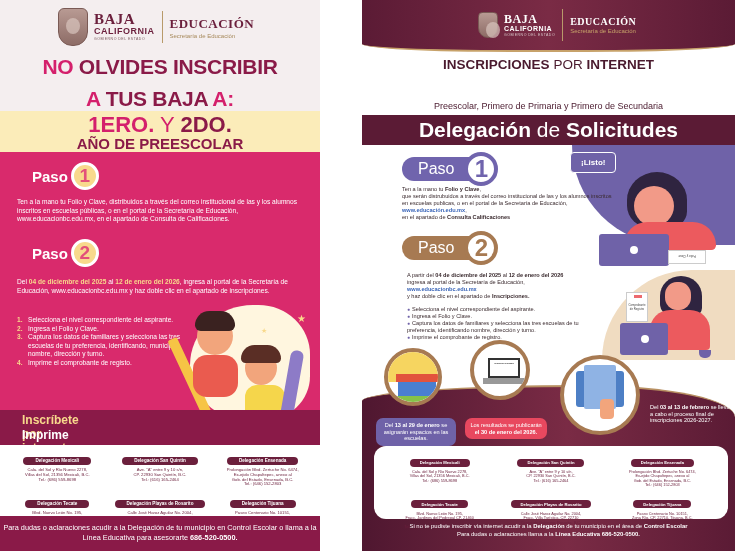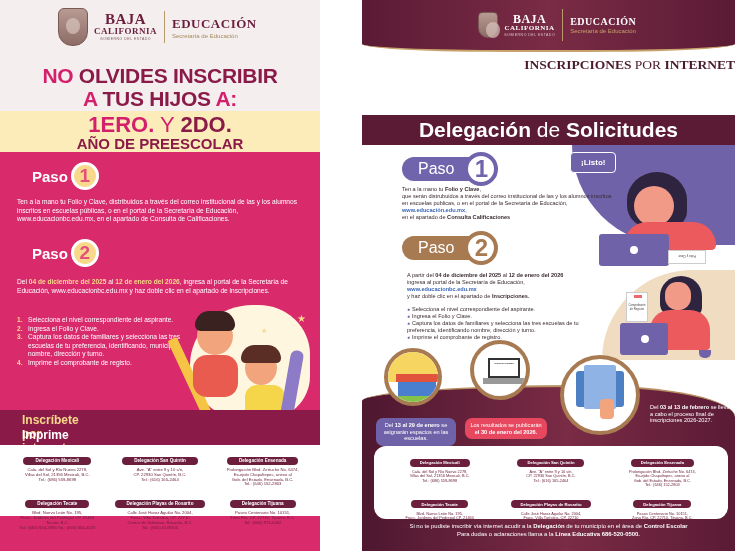--- a/index.html
+++ b/index.html
@@ -5,23 +5,23 @@
   * { box-sizing: border-box; margin: 0; padding: 0; }
   html, body { width: 735px; height: 551px; background: #ffffff; overflow: hidden; font-family: "Liberation Sans", "DejaVu Sans", sans-serif; }
   .poster { position: absolute; top: 0; height: 551px; overflow: hidden; }
 
   
   #left { left: 0; width: 320px; background: #d92a6c; }
   #left .top { position: absolute; left: 0; top: 0; width: 320px; height: 111px; background: #f4eeef; }
   #left .logo { position: absolute; left: 58px; top: 8px; display: flex; align-items: center; }
   .shield { width: 30px; height: 38px; border-radius: 6px 6px 14px 14px; background: linear-gradient(#b89a93, #8d6c66); border: 1px solid #7a5a55; position: relative; }
   .shield::after { content: ""; position: absolute; left: 7px; top: 9px; width: 14px; height: 16px; border-radius: 50%; background: #d8c4be; opacity: .7; }
-  .brand { margin-left: 6px; line-height: 1; text-align: center; }
+  .brand { margin-left: 6px; line-height: 1; }
   .brand .b1 { font-family: "Liberation Serif", serif; font-weight: bold; color: #6b1f3c; font-size: 15px; letter-spacing: .5px; }
-  .brand .b2 { font-family: Liberation Serif, serif; font-weight: bold; color: #6b1f3c; font-size: 9px; letter-spacing: .5px; }
+  .brand .b2 { font-family: Liberation Sans, sans-serif; font-weight: bold; color: #6b1f3c; font-size: 9px; letter-spacing: .5px; }
   .brand .b3 { font-size: 3.5px; color: #7b5a5f; margin-top: 2px; letter-spacing: .5px; }
   .vsep { width: 1px; height: 32px; background: #b89a6a; margin: 0 7px; }
   .edu .e1 { font-family: "Liberation Serif", serif; font-weight: bold; color: #6b1f3c; font-size: 13px; letter-spacing: .5px; }
   .edu .e2 { font-size: 6px; color: #a78a5c; margin-top: 1px; }
 
   #left .h1 { position: absolute; left: 0; width: 320px; text-align: center; font-weight: 900; color: #d4206c; font-size: 21px; letter-spacing: -.3px; line-height: 1; }
   #left .h1 b { color: #8a1a48; }
   #left .band { position: absolute; left: 0; top: 111px; width: 320px; height: 41px; background: #fbecb9; text-align: center; }
   #left .band .l1 { font-weight: 900; font-size: 22px; color: #d4206c; line-height: 1; margin-top: 3px; }
   #left .band .l1 b { color: #8a1a48; }
@@ -71,21 +71,21 @@
   #right .hdr { position: absolute; left: 0; top: 0; width: 373px; height: 52px; background: linear-gradient(90deg, #5b1b35, #7a2b45 50%, #5b1b35); border-bottom: 2px solid #c7a26a; border-radius: 0 0 40% 40% / 0 0 8px 8px; }
   #right .logo { position: absolute; left: 116px; top: 9px; display: flex; align-items: center; }
   #right .brand .b1, #right .brand .b2, #right .edu .e1 { color: #fff; }
   #right .brand .b3 { color: #d9c7ca; }
   #right .edu .e2 { color: #c7a26a; }
   #right .shield { width: 20px; height: 26px; }
   #right .brand .b1 { font-size: 12px; }
   #right .brand .b2 { font-size: 7px; }
   #right .edu .e1 { font-size: 10px; }
 
-  .rt { position: absolute; left: 0; width: 373px; text-align: right; line-height: 1; color: #4a1a2e; font-family: Liberation Serif, serif; }
+  .rt { position: absolute; left: 0; width: 373px; text-align: center; line-height: 1; color: #4a1a2e; }
   .rt1 { top: 58px; font-size: 13.5px; }
   .rt1 b { font-weight: 900; }
   .rt2 { top: 73px; font-size: 13.5px; font-weight: 900; color: #a9875a; }
   .rt3 { top: 87px; font-size: 14px; }
   .rt4 { top: 102px; font-size: 9px; }
   #right .banner { position: absolute; left: 0; top: 115px; width: 373px; height: 30px; background: #5b1b35; color: #fff; text-align: center; font-size: 21px; line-height: 30px; }
   #right .banner b { font-weight: 900; }
 
   .purple-bg { position: absolute; left: 210px; top: 145px; width: 163px; height: 100px; background: #6f62a8; border-radius: 0 0 0 100px; }
   .beige-bg { position: absolute; left: 240px; top: 270px; width: 140px; height: 90px; background: #f0dcc1; border-radius: 90px 0 0 0; }
@@ -159,25 +159,25 @@
         <div class="b1">BAJA</div>
         <div class="b2">CALIFORNIA</div>
         <div class="b3">GOBIERNO DEL ESTADO</div>
       </div>
       <div class="vsep"></div>
       <div class="edu">
         <div class="e1">EDUCACIÓN</div>
         <div class="e2">Secretaría de Educación</div>
       </div>
     </div>
-    <div class="h1" style="top:65px">
+    <div class="h1" style="top:56px">
       <span>NO </span><b>OLVIDES INSCRIBIR</b>
     </div>
     <div class="h1" style="top:88px">
-      <span>A </span><b>TUS HIJOS</b><span> A:</span>
+      <span>A </span><b>TUS BAJA</b><span> A:</span>
     </div>
   </div>
 
   <div class="band">
     <div class="l1">
       <span>1ERO.</span><span class="y"> Y </span><b>2DO.</b>
     </div>
     <div class="l2">AÑO DE PREESCOLAR</div>
   </div>
 
@@ -251,40 +251,44 @@
 Tel.: (665) 654-3395 Tel.: (665) 654-4023</div></div>
     <div class="deleg"><div class="tag">Delegación Playas de Rosarito</div><div class="addr">Calle José Haroz Aguilar No. 2004,
 Fracc. Villa Turística, CP. 22710
 Centro de Gobierno, Rosarito, B.C.
 Tel.: (661) 6149700</div></div>
     <div class="deleg"><div class="tag">Delegación Tijuana</div><div class="addr">Paseo Centenario No. 10151,
 Zona Río, CP. 22710, Tijuana, B.C.
 Tel.: (664) 973-4462</div></div>
   </div>
 
+  <div class="foot">
+    <span>Para dudas o aclaraciones acudir a la Delegación de tu municipio en Control Escolar o llama a la Línea Educativa para asesorarte </span><b>686-520-0500.</b>
+  </div>
 </div>
 
 <div class="poster" id="right">
   <div class="hdr">
     <div class="logo">
       <div class="shield"></div>
       <div class="brand">
         <div class="b1">BAJA</div>
         <div class="b2">CALIFORNIA</div>
         <div class="b3">GOBIERNO DEL ESTADO</div>
       </div>
       <div class="vsep"></div>
       <div class="edu">
         <div class="e1">EDUCACIÓN</div>
         <div class="e2">Secretaría de Educación</div>
       </div>
     </div>
   </div>
 
   <div class="rt rt1"><b>INSCRIPCIONES</b><span> POR </span><b>INTERNET</b></div>
+  <div class="rt rt4">Preescolar, Primero de Primaria y Primero de Secundaria</div>
 
   <div class="banner"><b>Delegación</b><span> de </span><b>Solicitudes</b></div>
 
   <div class="purple-bg"></div>
   <div class="beige-bg"></div>
 
   <div class="listo">¡Listo!</div>
   <div class="girl1-hair"></div>
   <div class="girl1-face"></div>
   <div class="girl1-body"></div>

